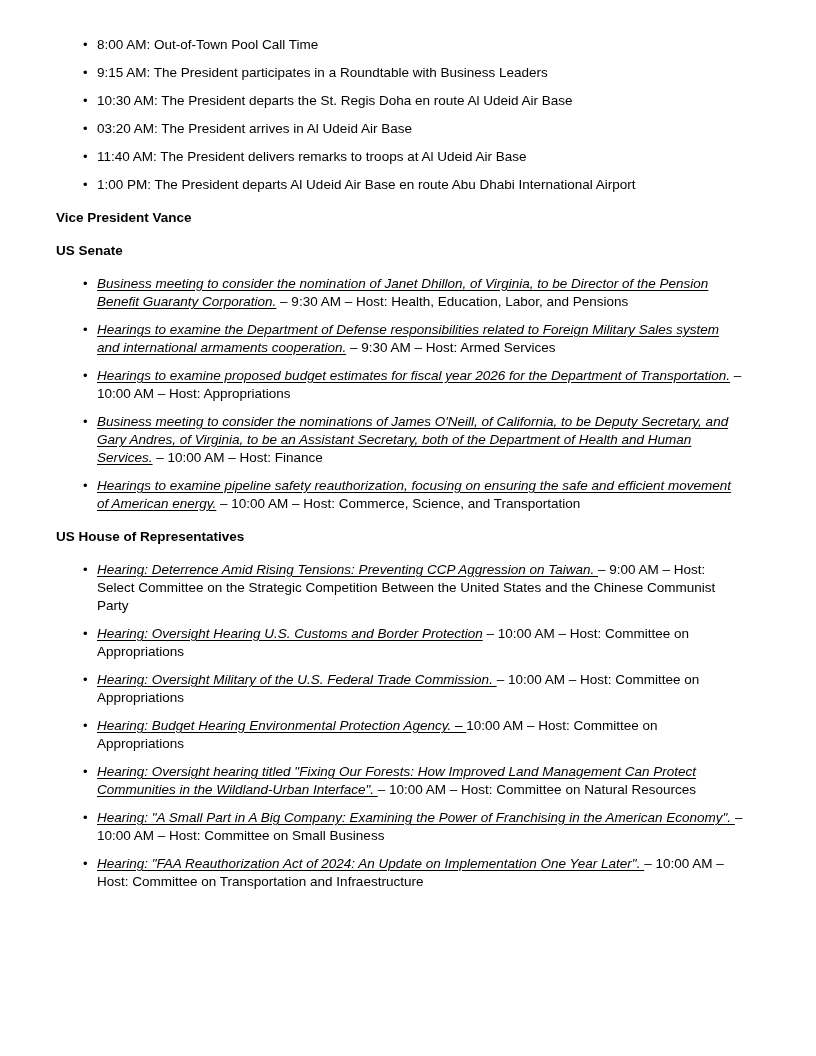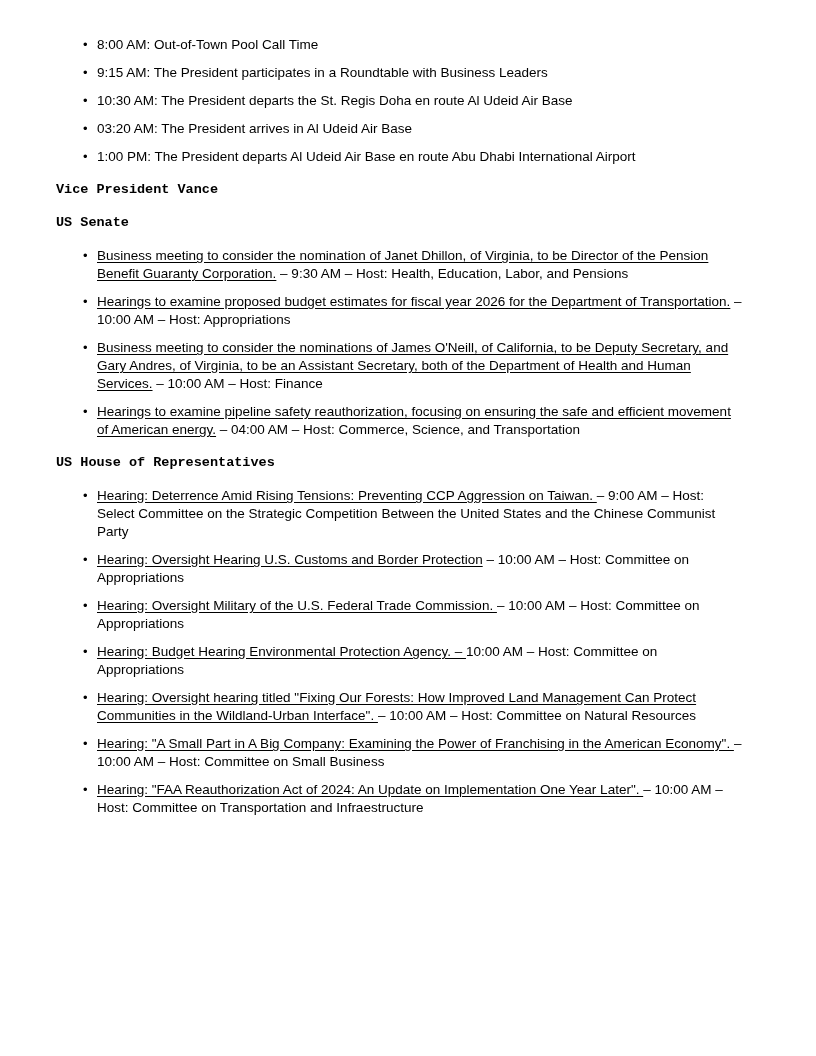--- a/index.html
+++ b/index.html
@@ -35,48 +35,50 @@
     left: 27px;
     top: 0;
     font-size: 13px;
     line-height: 18px;
   }
   h2.heading {
     font-size: 13.5px;
     line-height: 18px;
     font-weight: bold;
     margin: 15px 0;
-    font-family: Liberation Mono, monospace;
   }
   .link {
     text-decoration: underline;
     text-underline-offset: 2px;
     cursor: pointer;
+    font-style: italic;
   }
   .detail { text-decoration: none; }
 </style>
 </head>
 <body>
 
 <div class="page">
   <ul class="list">
       <li>8:00 AM: Out-of-Town Pool Call Time</li>
       <li>9:15 AM: The President participates in a Roundtable with Business Leaders</li>
       <li>10:30 AM: The President departs the St. Regis Doha en route Al Udeid Air Base</li>
       <li>03:20 AM: The President arrives in Al Udeid Air Base</li>
+      <li>11:40 AM: The President delivers remarks to troops at Al Udeid Air Base</li>
       <li>1:00 PM: The President departs Al Udeid Air Base en route Abu Dhabi International Airport</li>
     </ul>
   <div>
       <h2 class="heading">Vice President Vance</h2>
       <h2 class="heading">US Senate</h2>
       <ul class="list">
         <li><span class="link">Business meeting to consider the nomination of Janet Dhillon, of Virginia, to be Director of the Pension Benefit Guaranty Corporation.</span><span class="detail"> – 9:30 AM – Host: Health, Education, Labor, and Pensions</span></li>
+        <li><span class="link">Hearings to examine the Department of Defense responsibilities related to Foreign Military Sales system and international armaments cooperation.</span><span class="detail"> – 9:30 AM – Host: Armed Services</span></li>
         <li><span class="link">Hearings to examine proposed budget estimates for fiscal year 2026 for the Department of Transportation.</span><span class="detail"> – 10:00 AM – Host: Appropriations</span></li>
         <li><span class="link">Business meeting to consider the nominations of James O'Neill, of California, to be Deputy Secretary, and Gary Andres, of Virginia, to be an Assistant Secretary, both of the Department of Health and Human Services.</span><span class="detail"> – 10:00 AM – Host: Finance</span></li>
-        <li><span class="link">Hearings to examine pipeline safety reauthorization, focusing on ensuring the safe and efficient movement of American energy.</span><span class="detail"> – 04:00 AM – Host: Commerce, Science, and Transportation</span></li>
+        <li><span class="link">Hearings to examine pipeline safety reauthorization, focusing on ensuring the safe and efficient movement of American energy.</span><span class="detail"> – 10:00 AM – Host: Commerce, Science, and Transportation</span></li>
       </ul>
       <h2 class="heading">US House of Representatives</h2>
       <ul class="list">
         <li><span class="link">Hearing: Deterrence Amid Rising Tensions: Preventing CCP Aggression on Taiwan. </span><span class="detail">– 9:00 AM – Host: Select Committee on the Strategic Competition Between the United States and the Chinese Communist Party</span></li>
         <li><span class="link">Hearing: Oversight Hearing U.S. Customs and Border Protection</span><span class="detail"> – 10:00 AM – Host: Committee on Appropriations</span></li>
         <li><span class="link">Hearing: Oversight Military of the U.S. Federal Trade Commission. </span><span class="detail">– 10:00 AM – Host: Committee on Appropriations</span></li>
         <li><span class="link">Hearing: Budget Hearing Environmental Protection Agency. – </span><span class="detail">10:00 AM – Host: Committee on Appropriations</span></li>
         <li><span class="link">Hearing: Oversight hearing titled "Fixing Our Forests: How Improved Land Management Can Protect Communities in the Wildland-Urban Interface". </span><span class="detail">– 10:00 AM – Host: Committee on Natural Resources</span></li>
         <li><span class="link">Hearing: "A Small Part in A Big Company: Examining the Power of Franchising in the American Economy". </span><span class="detail">– 10:00 AM – Host: Committee on Small Business</span></li>
         <li><span class="link">Hearing: "FAA Reauthorization Act of 2024: An Update on Implementation One Year Later". </span><span class="detail">– 10:00 AM – Host: Committee on Transportation and Infraestructure</span></li>

